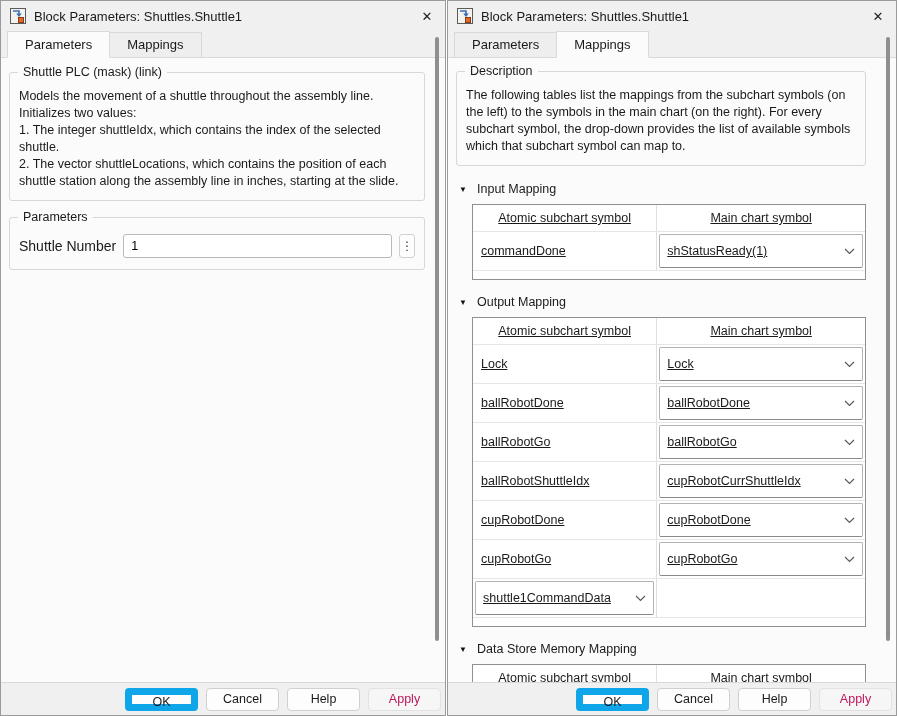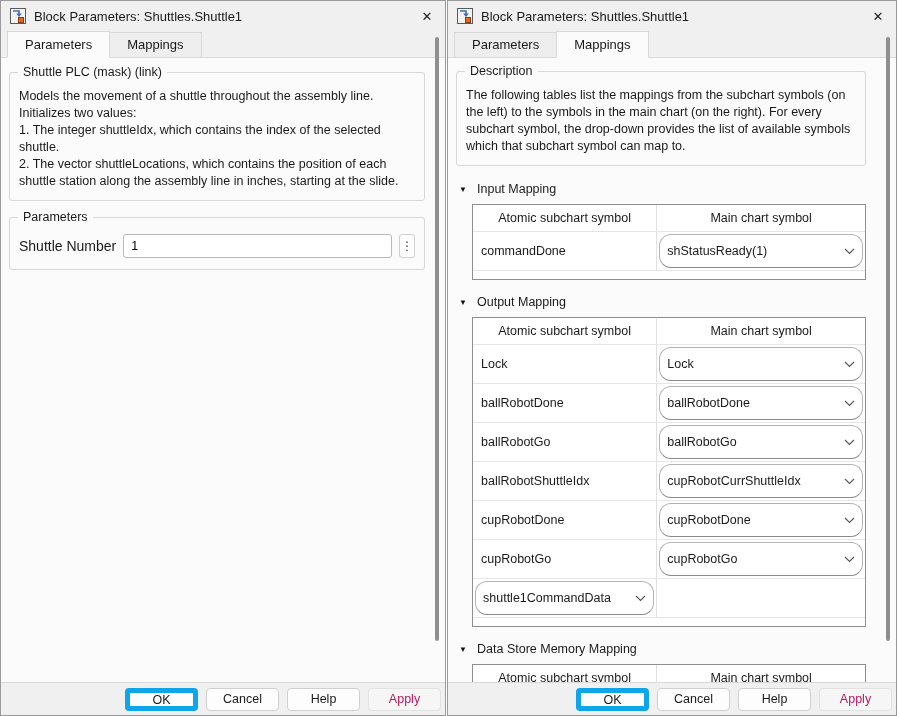--- a/index.html
+++ b/index.html
@@ -26,21 +26,21 @@
   .tab.selected { background:#fbfbfb; border-bottom-color:#fbfbfb; z-index:2; padding-top:5px; }
 
   .content { flex:1 1 auto; background:#fbfbfb; overflow:hidden; position:relative; }
   .window.left  .content { padding:14px 20px 0 8px; }
   .window.right .content { padding:13px 30px 0 8px; }
 
   .btnrow { flex:0 0 auto; height:33px; border-top:1px solid #d9d9d9; background:#f0f0f0;
             display:flex; align-items:center; justify-content:flex-end; gap:8px; padding-right:4px; }
   .btn { width:73px; height:23px; font-size:12.5px; font-family:inherit; color:#1a1a1a;
          background:#fdfdfd; border:1px solid #d0d0d0; border-radius:4px; }
-  .btn.primary  { border:5px solid #0ea5e9; }
+  .btn.primary  { border:7px solid #0ea5e9; }
   .btn.disabled { color:#be185d; background:#f6f6f6; border-color:#e2e2e2; }
 
   .vthumb { position:absolute; width:4px; border-radius:2px; background:#8f8f8f;
             top:36px; bottom:74px; right:6px; z-index:5; }
 
   
   .group { position:relative; border:1px solid #d7d7d7; border-radius:3px;
            background:#fbfbfb; margin-bottom:16px; }
   .group-title { position:absolute; top:-8px; left:8px; background:#fbfbfb;
                  padding:0 5px; font-size:12.5px; }
@@ -52,28 +52,28 @@
   .text-input { flex:1; height:24px; font:12.5px "Liberation Sans","DejaVu Sans",sans-serif;
                 padding:0 7px; border:1px solid #b9b9b9; border-radius:3px; background:#fff; }
   .dots-btn { width:16px; height:24px; font-size:12px; background:#fdfdfd; color:#333;
               border:1px solid #d0d0d0; border-radius:3px; padding:0; }
 
   
   .sect { display:flex; align-items:center; gap:9px; font-size:12.5px;
           margin:2px 0 8px 3px; cursor:default; }
   .tri { font-size:8px; color:#111; width:9px; }
 
-  .mtable { margin:0 0 15px 16px; border:1px solid #8f8f8f; background:#fff; }
+  .mtable { margin:0 0 15px 16px; border:1px solid #8f8f8f; background:#fff;text-decoration:underline; }
   .trow { display:grid; grid-template-columns:47% 53%; }
   .trow + .trow { border-top:1px solid #e6e6e6; }
   .td, .th { font-size:12.5px; padding:0 8px; display:flex; align-items:center; min-height:27px; }
   .th { justify-content:center; min-height:26px; }
   .td:first-child, .th:first-child { border-right:1px solid #e0e0e0; }
   .combo-cell { padding:2px 2px; }
-  .combo { flex:1; height:24px; background:#fff; border:1px solid #b3b3b3; border-radius:12px;
+  .combo { flex:1; height:24px; background:#fff; border:1px solid #b3b3b3; border-radius:2px;
            display:flex; align-items:center; justify-content:space-between; padding:16px 7px;
            border-bottom-color:#8a8a8a; }
   .combo-text { font-size:12.5px; white-space:nowrap; }
   .tfoot { height:9px; border-top:1px solid #e6e6e6; }
 
   .app-icon svg { display:block; }
 </style>
 </head>
 <body>
 

